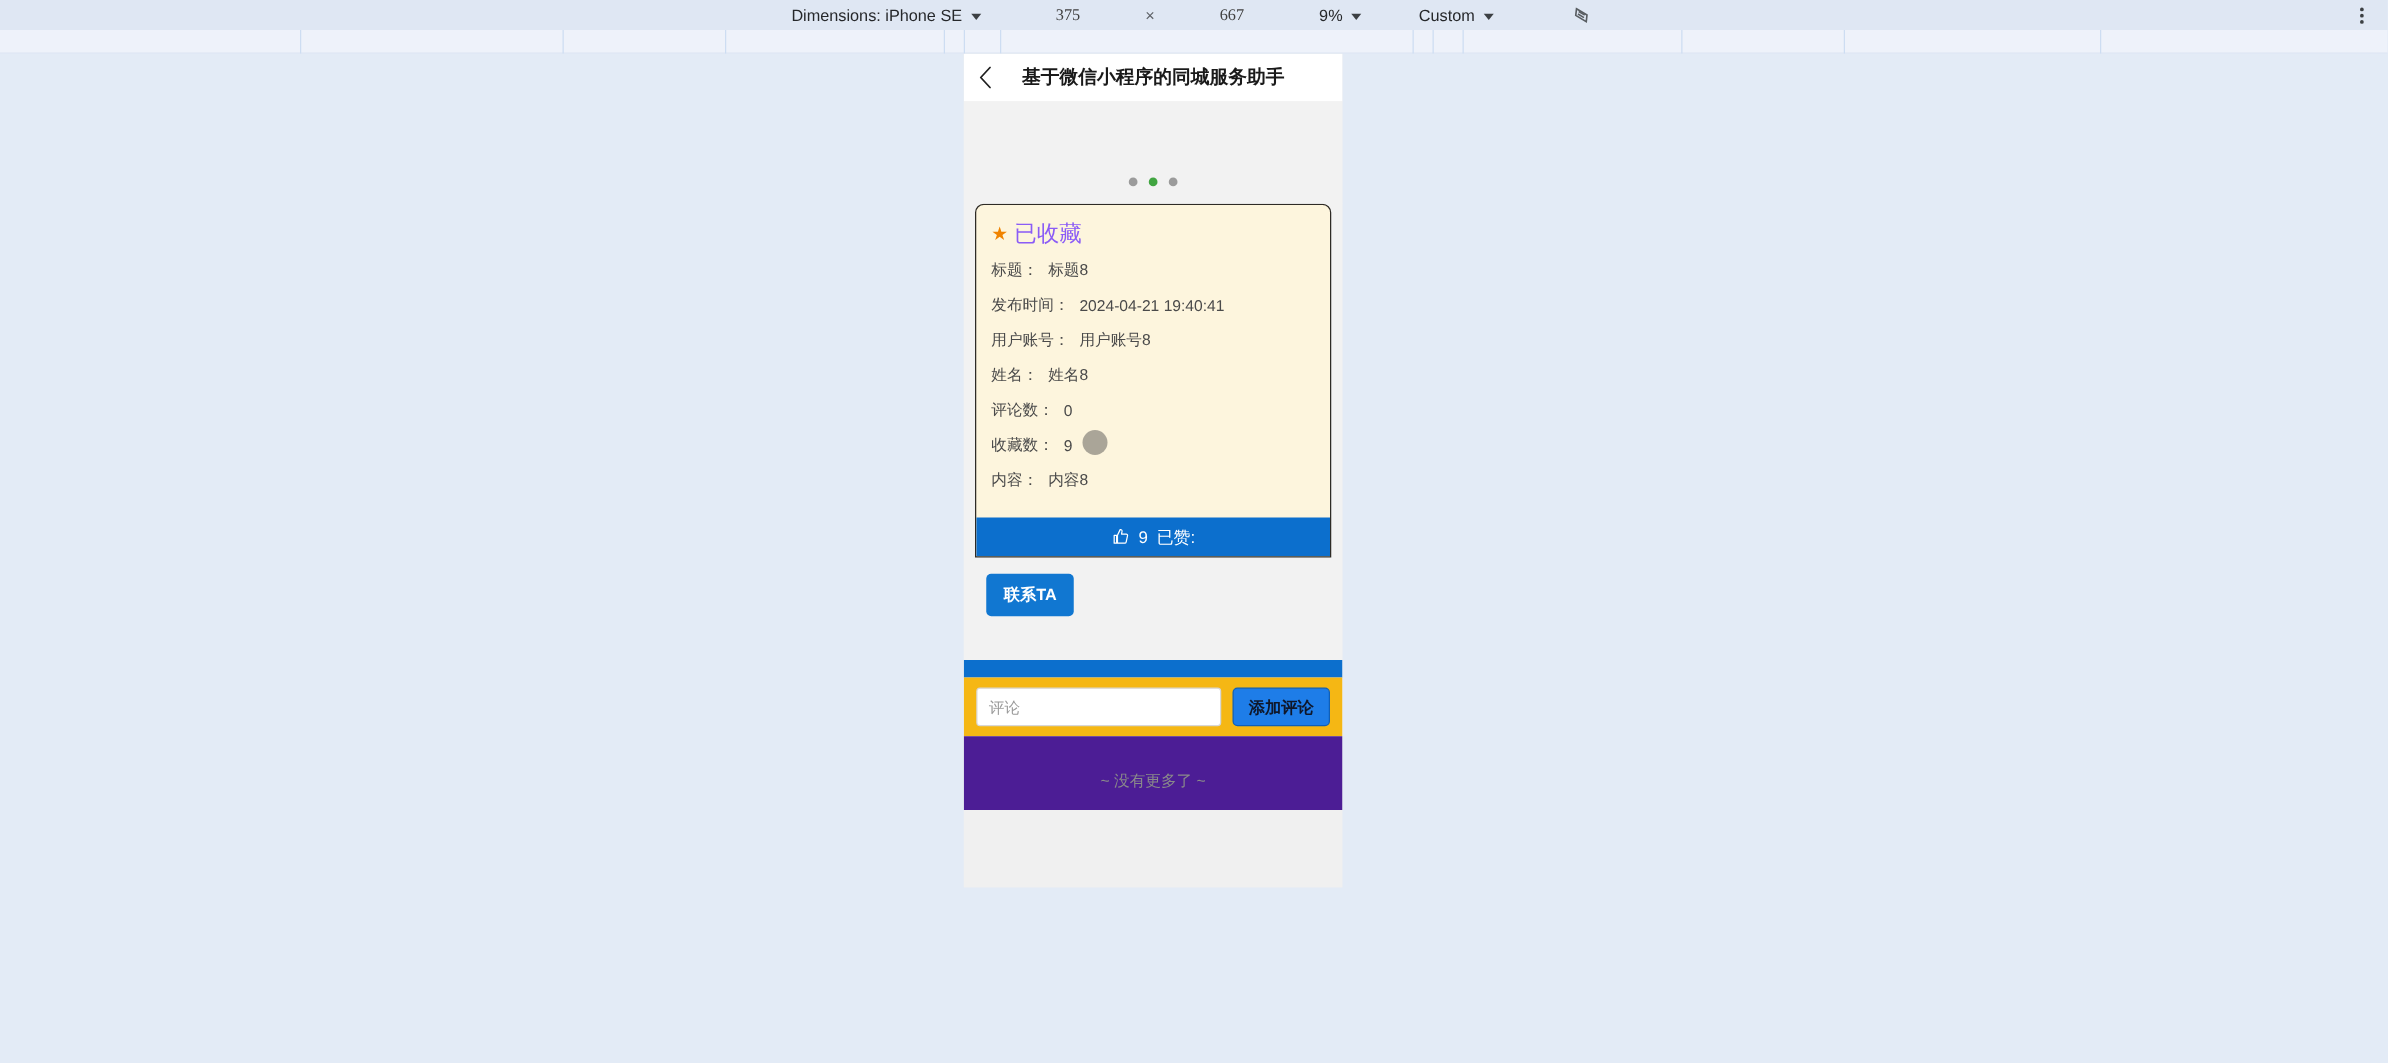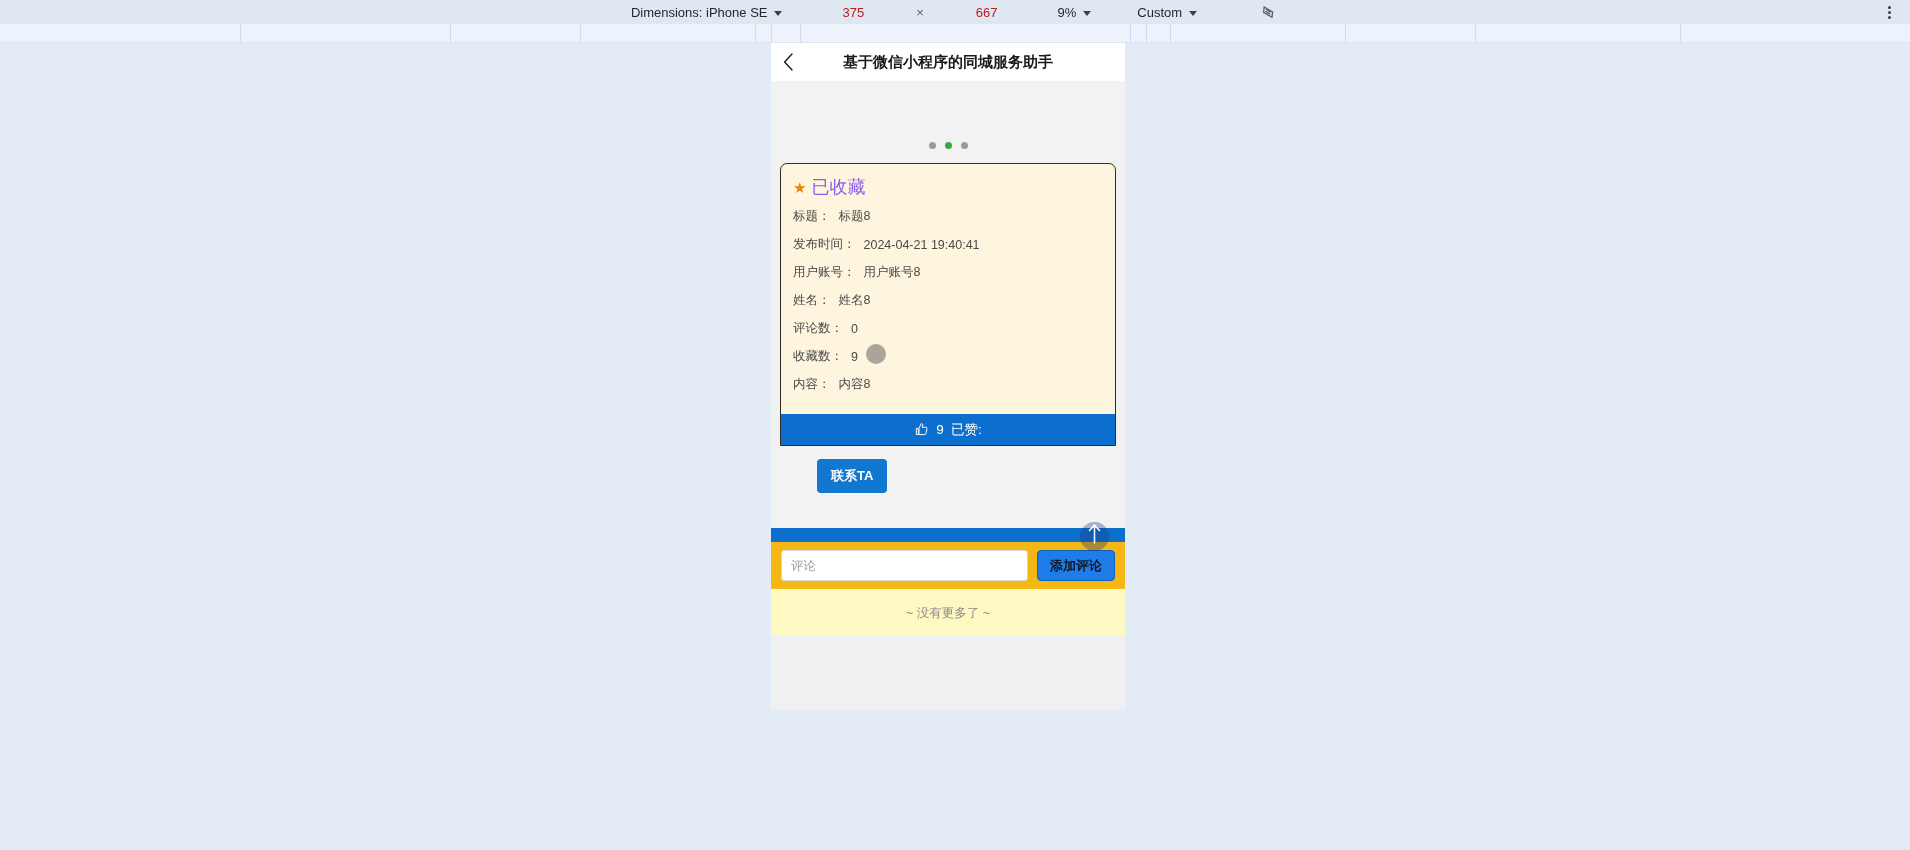--- a/index.html
+++ b/index.html
@@ -29,21 +29,21 @@
     display: inline-block;
     width: 0; height: 0;
     border-left: 4px solid transparent;
     border-right: 4px solid transparent;
     border-top: 5px solid #3c4043;
     margin-left: 4px; position: relative; top: 1px;
   }
   .tb-gap-lg { width: 30px; }
   .tb-gap-md { width: 22px; }
   .tb-gap-sm { width: 16px; }
-  .dim-num { color: #b91c1c; }
+  .dim-num { color: #404040; font-family: Liberation Serif, serif; }
   .dim-x { color: #5f6368; font-size: 13px; }
 
   .rotate-ico { width: 22px; height: 20px; display: flex; align-items: center; justify-content: center; opacity: .82; }
   .kebab {
     position: absolute; right: 13px; top: 3px;
     width: 16px; height: 18px;
     display: flex; flex-direction: column; align-items: center; justify-content: center; gap: 2px;
   }
   .kebab i { display: block; width: 3px; height: 3px; background: #3c4043; border-radius: 50%; }
 
@@ -62,21 +62,21 @@
   
   #stage {
     position: absolute; left: 0; top: 43px;
     width: 1910px; height: 807px;
     background: #e3ebf6;
   }
 
   
   #viewport {
     position: absolute; left: 771px; top: 0px;
-    width: 354px; height: 667px;
+    width: 303px; height: 667px;
     background: #f0f0f0;
     overflow: hidden;
   }
 
   
   #page-header {
     height: 38px; background: #ffffff;
     display: flex; align-items: center;
     position: relative;
   }
@@ -148,21 +148,20 @@
 
   
   #contact-wrap { padding: 13px 0 0 9px; }
   #contact-btn {
     display: inline-flex; align-items: center; justify-content: center;
     background: #1177d1; color: #fff;
     font-size: 13px; font-weight: bold;
     border: none; border-radius: 4px;
     padding: 8px 14px;
     cursor: pointer;
-    margin-left: 28px;
   }
 
   
   #spacer { height: 35px; background: #f2f2f2; }
 
   
   #blue-strip { height: 14px; background: #0c6fcd; }
 
   
   #comment-bar {
@@ -210,24 +209,24 @@
   
   #hover-circle {
     position: absolute;
     width: 20px; height: 20px; border-radius: 50%;
     background: rgba(120,116,110,0.62);
     pointer-events: none;
   }
 
   
   #no-more {
-    background: #fef9c3;
+    background: #4c1d95;
     text-align: center;
     font-size: 12.5px; color: #8a8a8a;
-    padding: 16px 0 14px 0;
+    padding: 28px 0 14px 0;
   }
 
   
   #watermark {
     position: absolute; right: 5px; bottom: 12px;
     font-size: 34px;
     color: rgba(255,255,255,0.92);
     text-shadow: 1px 1px 0 rgba(150,165,190,0.55);
     letter-spacing: 1px;
     font-family: "Liberation Sans", "DejaVu Sans", sans-serif;

